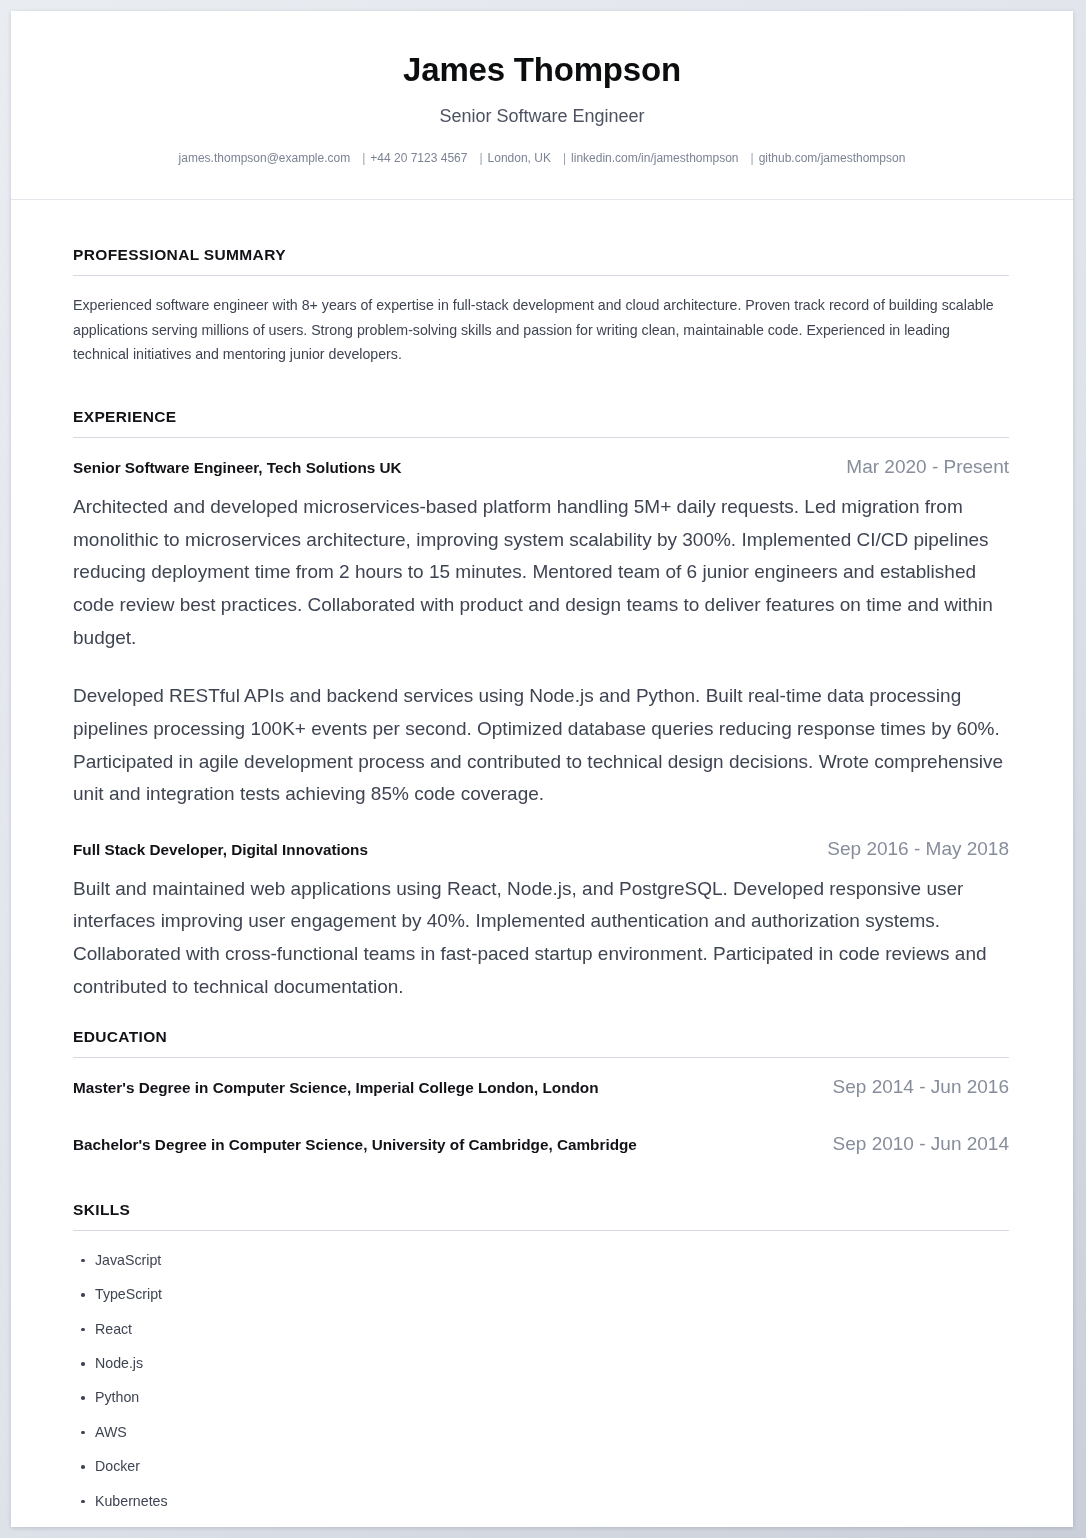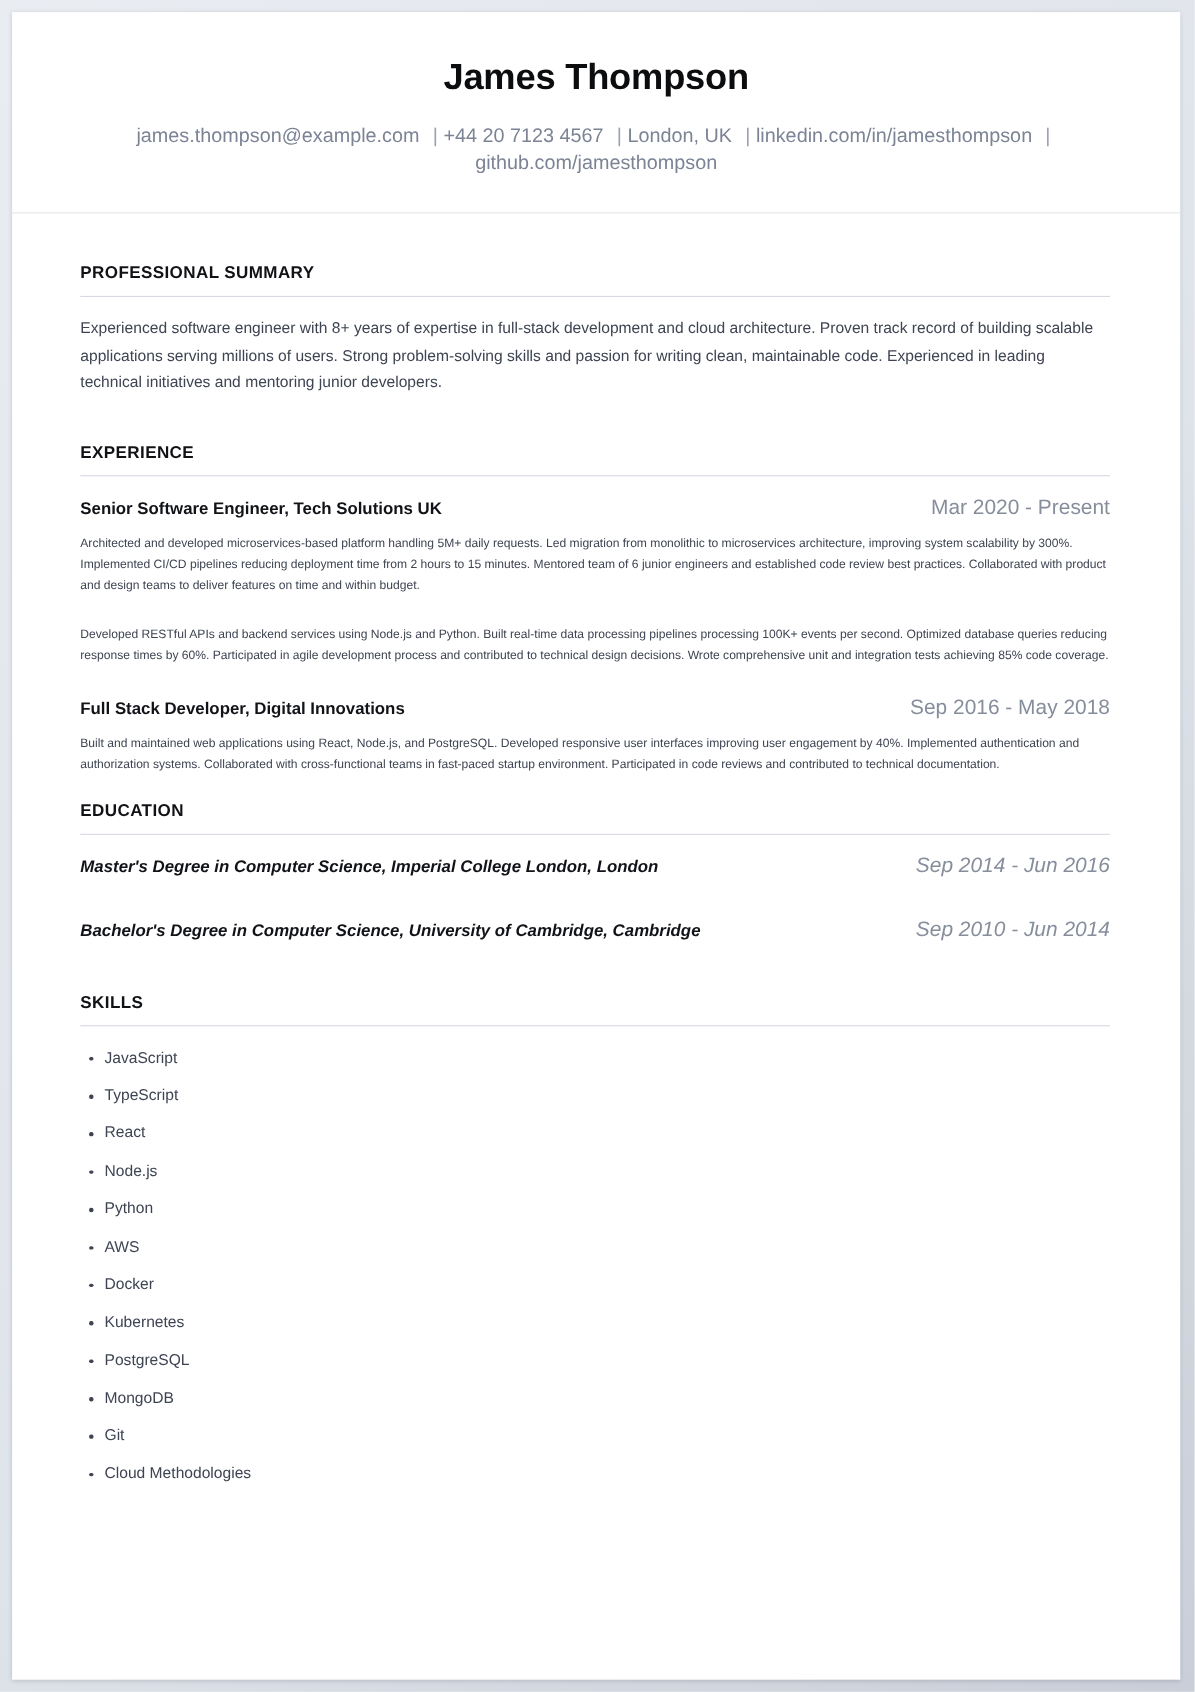--- a/index.html
+++ b/index.html
@@ -46,21 +46,21 @@
   .candidate-title {
     margin-top: 16px;
     font-size: 18px;
     font-weight: normal;
     color: #4c5260;
     line-height: 1.3;
   }
 
   .contact-line {
     margin-top: 22px;
-    font-size: 18px;
+    font-size: 12px;
     color: #7b8394;
     line-height: 1.4;
     display: flex;
     justify-content: center;
     align-items: baseline;
     flex-wrap: wrap;
   }
   .contact-item { white-space: nowrap; }
   .contact-sep {
     color: #9aa1af;
@@ -117,27 +117,27 @@
 
   .entry-date {
     font-size: 19px;
     color: #8089984d;
     color: #868d9b;
     white-space: nowrap;
     line-height: 1.3;
   }
 
   .entry-desc {
-    font-size: 11px;
+    font-size: 19px;
     color: #3e4452;
     line-height: 1.72;
   }
 
   .edu-entry { margin-bottom: 0; }
-  .edu-entry .entry-head { margin-bottom: 0; font-style: italic; }
+  .edu-entry .entry-head { margin-bottom: 0; }
   .edu-entry + .edu-entry { margin-top: 33px; }
 
   
   .skills-list {
     list-style: none;
     padding-top: 3px;
   }
   .skill-item {
     font-size: 14.2px;
     color: #3e4452;
@@ -158,20 +158,21 @@
   }
 </style>
 </head>
 <body>
 
 <div class="page-backdrop">
   <div class="resume-page">
 
     <header class="resume-header">
       <h1 class="candidate-name">James Thompson</h1>
+      <div class="candidate-title">Senior Software Engineer</div>
       <div class="contact-line">
         <span class="contact-item">james.thompson@example.com</span>
         <span class="contact-sep">|</span>
         <span class="contact-item">+44 20 7123 4567</span>
         <span class="contact-sep">|</span>
         <span class="contact-item">London, UK</span>
         <span class="contact-sep">|</span>
         <span class="contact-item">linkedin.com/in/jamesthompson</span>
         <span class="contact-sep">|</span>
         <span class="contact-item">github.com/jamesthompson</span>

